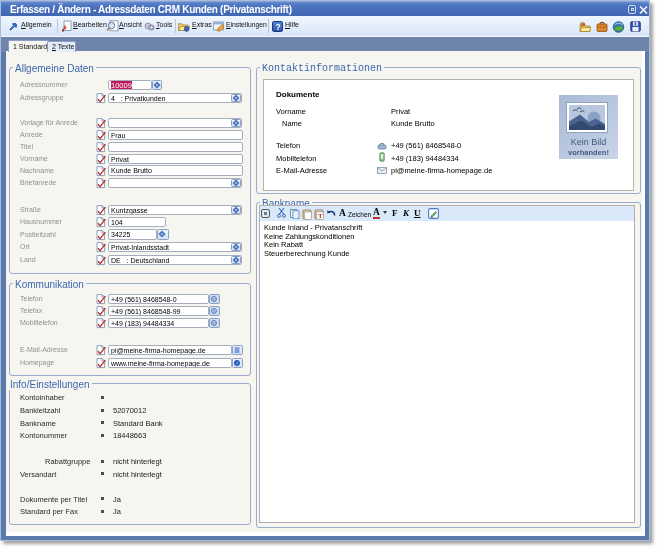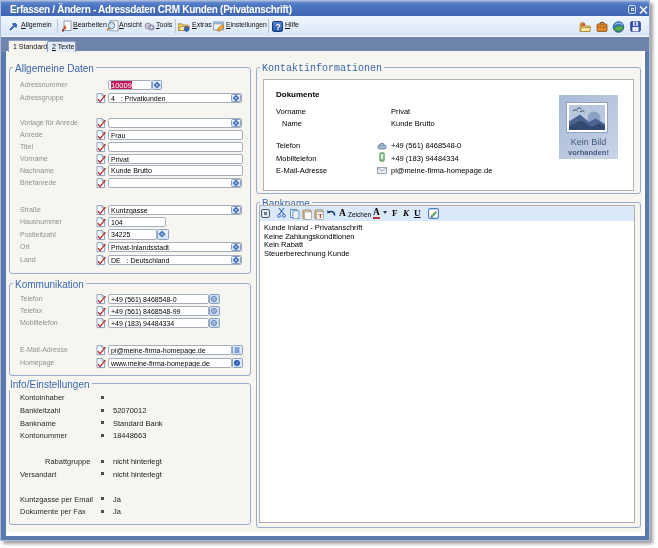--- a/index.html
+++ b/index.html
@@ -392,24 +392,24 @@
     <div class="blk" style="left:113px;top:418.5px;">Standard Bank</div>
     <div class="blk" style="left:20px;top:431px;color:#2a2a2a;">Kontonummer</div>
     <div class="bullet" style="left:101px;top:433.5px;"></div>
     <div class="blk" style="left:113px;top:431px;">18448663</div>
     <div class="blk" style="left:20px;top:457px;color:#2a2a2a;padding-left:25px;">Rabattgruppe</div>
     <div class="bullet" style="left:101px;top:459.5px;"></div>
     <div class="blk" style="left:113px;top:457px;">nicht hinterlegt</div>
     <div class="blk" style="left:20px;top:469.5px;color:#2a2a2a;">Versandart</div>
     <div class="bullet" style="left:101px;top:472px;"></div>
     <div class="blk" style="left:113px;top:469.5px;">nicht hinterlegt</div>
-    <div class="blk" style="left:20px;top:494.5px;color:#2a2a2a;">Kuntzgasse per Email</div>
+    <div class="blk" style="left:20px;top:494.5px;color:#2a2a2a;">Dokumente per Titel</div>
     <div class="bullet" style="left:101px;top:497px;"></div>
     <div class="blk" style="left:113px;top:494.5px;">Ja</div>
-    <div class="blk" style="left:20px;top:507px;color:#2a2a2a;">Dokumente per Fax</div>
+    <div class="blk" style="left:20px;top:507px;color:#2a2a2a;">Standard per Fax</div>
     <div class="bullet" style="left:101px;top:509.5px;"></div>
     <div class="blk" style="left:113px;top:507px;">Ja</div>
   </div>
 
   <div id="kontakt">
     <div class="abs" style="left:263px;top:79px;width:371px;height:112px;background:#fff;border:1px solid #b3b3b3;"></div>
     <div class="blk" style="left:276px;top:90px;font-size:8px;font-weight:bold;color:#000;">Dokumente</div>
     <div class="blk" style="left:276px;top:106.5px;color:#000;">Vorname</div>
     <div class="blk" style="left:391px;top:106.5px;color:#000;">Privat</div>
     <div class="blk" style="left:276px;top:119px;color:#000;padding-left:6px;">Name</div>

